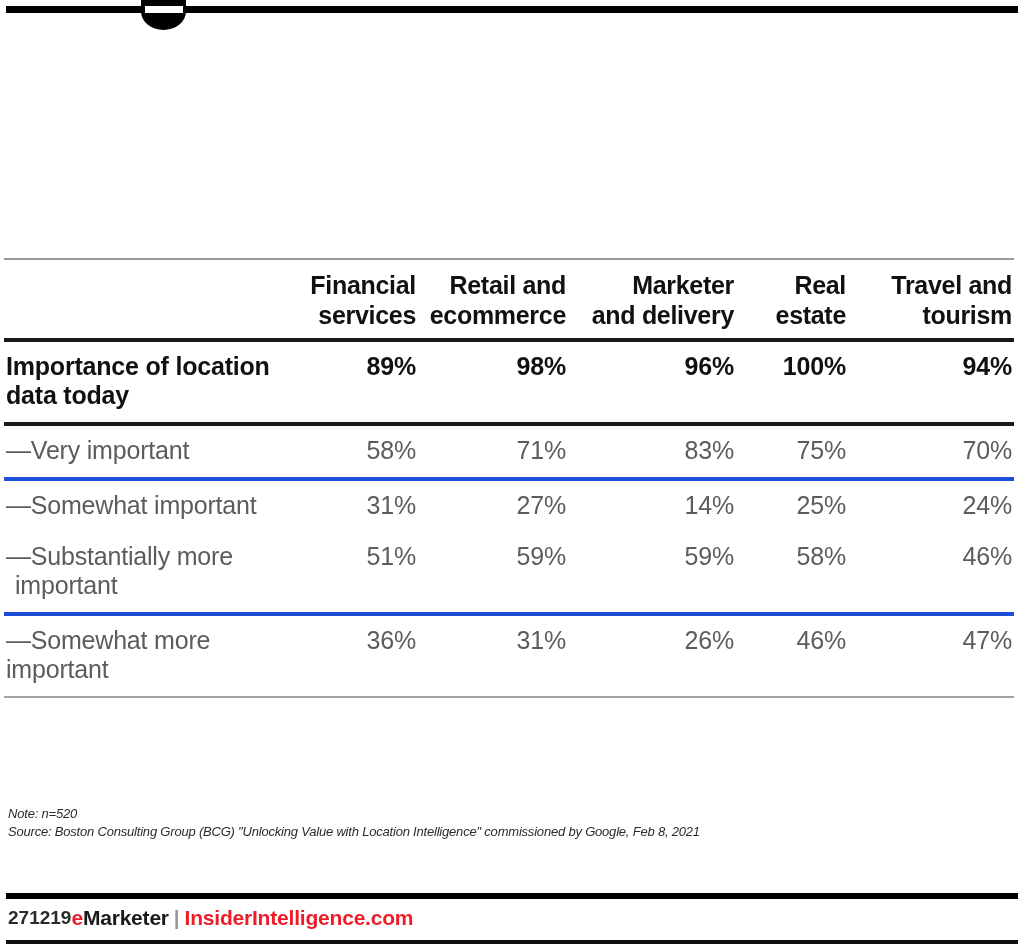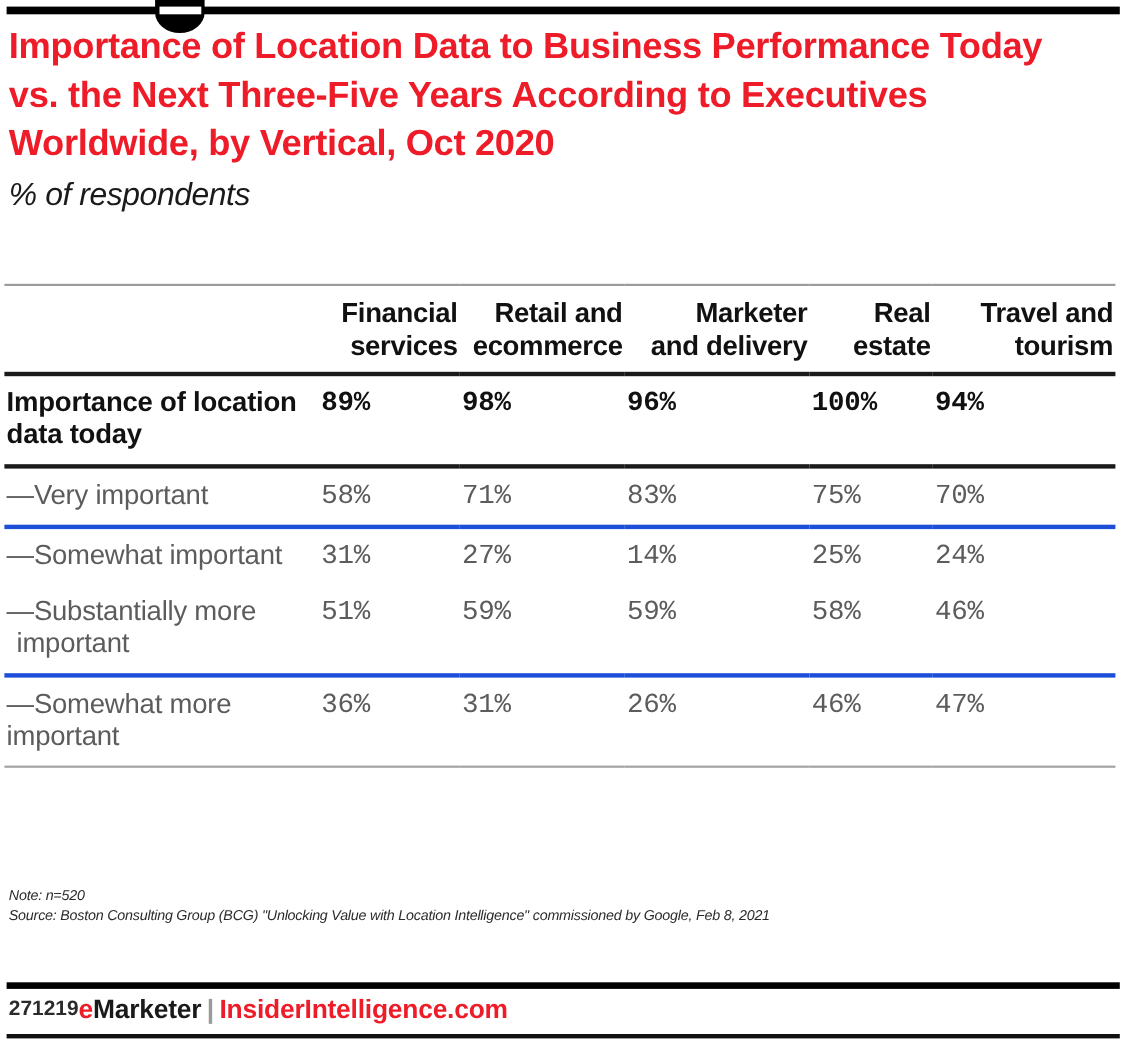--- a/index.html
+++ b/index.html
@@ -110,21 +110,21 @@
   }
   thead th .hdr-text { display: block; }
 
   
   tbody td {
     font-size: 25px;
     padding: 10px 2px 12px 2px;
     vertical-align: top;
     letter-spacing: -0.2px;
   }
-  tbody td.cell-val { text-align: left; font-family: Liberation Mono, monospace; }
+  tbody td.cell-val { text-align: right; }
 
   
   tr.group-row td {
     font-weight: bold;
     color: #111111;
     border-bottom: 4px solid #1a1a1a;
   }
   tr.group-row.first-group td { border-top: none; }
 
   
@@ -171,21 +171,21 @@
     display: flex;
     align-items: center;
   }
   .footer-id {
     font-size: 19px;
     font-weight: bold;
     color: #2b2b2b;
     letter-spacing: 0px;
   }
   .footer-brand {
-    font-size: 24px;
+    font-size: 21px;
     font-weight: bold;
     letter-spacing: -0.2px;
     white-space: nowrap;
   }
   .brand-e    { color: #ee1c28; }
   .brand-name { color: #1a1a1a; }
   .brand-pipe { color: #9a9a9a; padding: 0 5px; }
   .brand-site { color: #ee1c28; }
 
   .rule-baseline {
@@ -199,24 +199,20 @@
 </style>
 </head>
 <body>
 
 <div id="chart-card">
 
   <div class="rule-top"></div>
   <div class="notch"></div>
   <div class="notch-slit"></div>
 
-  <div class="title-block">
-    <h1 class="chart-title">Importance of Location Data to Business Performance Today vs. the Next Three-Five Years According to Executives Worldwide, by Vertical, Oct 2020</h1>
-    <h2 class="chart-subtitle">% of respondents</h2>
-  </div>
 
   <div class="table-wrap">
     <table class="data-table">
       <colgroup>
         <col class="c-label">
           <col class="c-v0">
           <col class="c-v1">
         <col class="c-v2">
           <col class="c-v3">
           <col class="c-v4">

